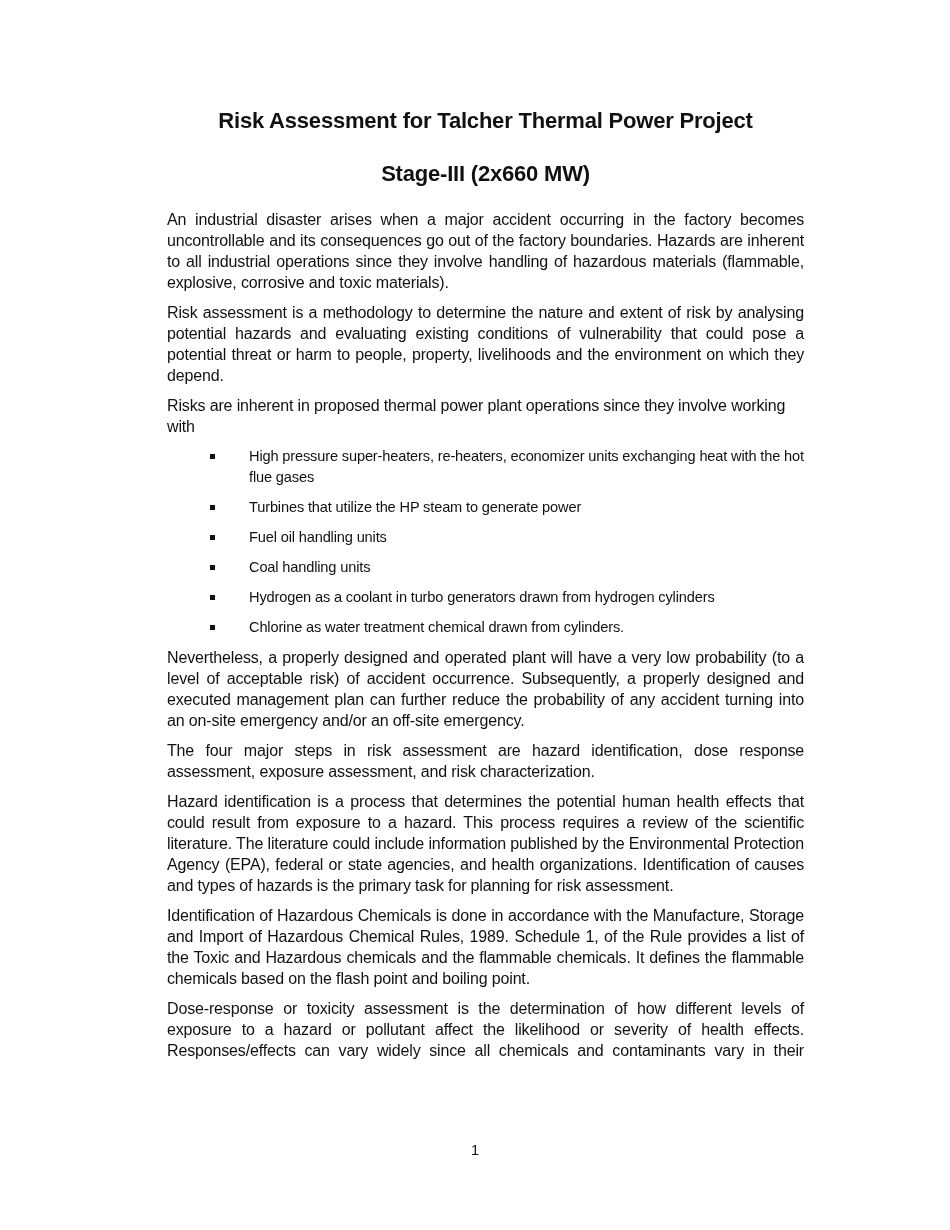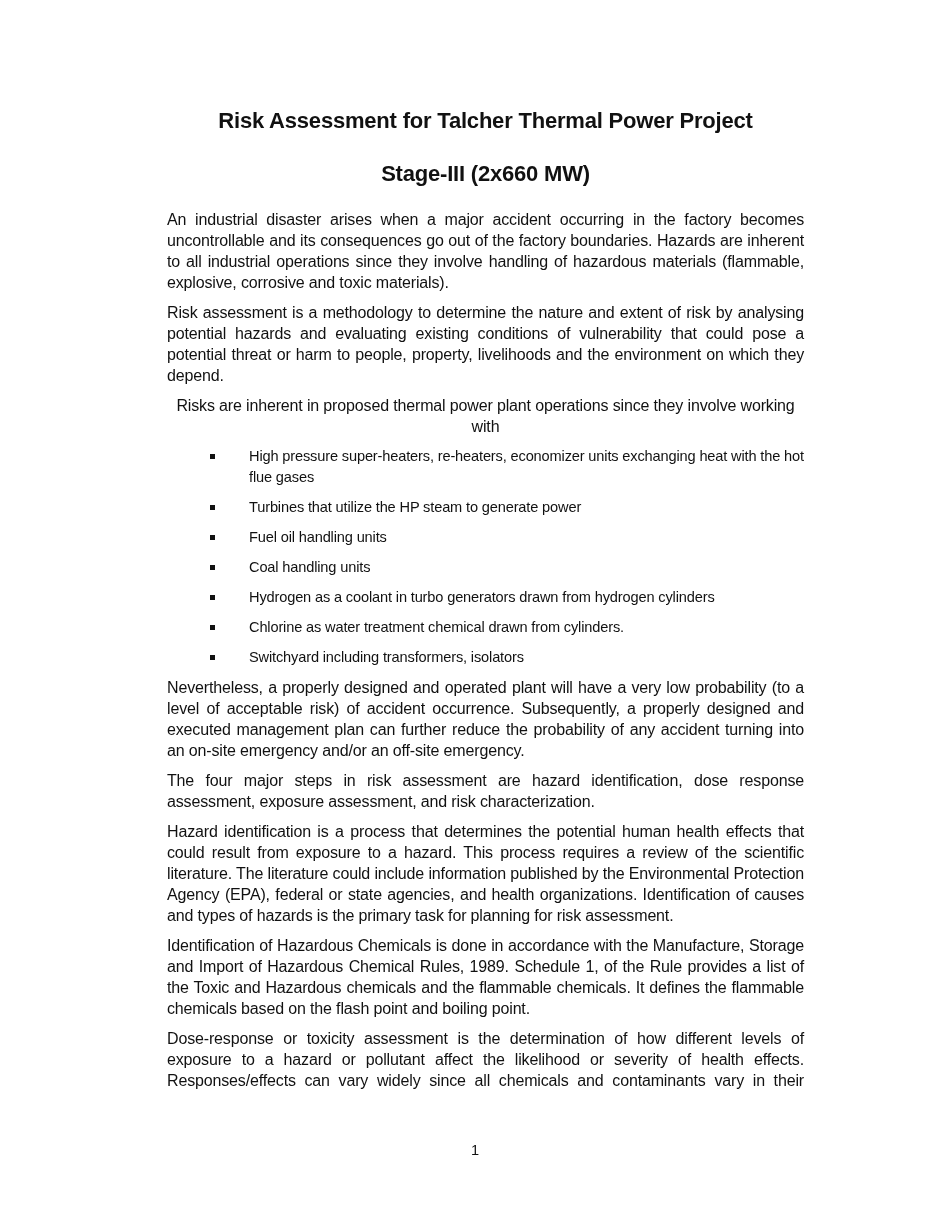--- a/index.html
+++ b/index.html
@@ -83,21 +83,21 @@
 </head>
 <body>
 
 <div class="page">
   <h1 class="title title-1">Risk Assessment for Talcher Thermal Power Project</h1>
   <h1 class="title title-2">Stage-III (2x660 MW)</h1>
 
   <div class="body-text">
     <p>An industrial disaster arises when a major accident occurring in the factory becomes uncontrollable and its consequences go out of the factory boundaries. Hazards are inherent to all industrial operations since they involve handling of hazardous materials (flammable, explosive, corrosive and toxic materials).</p>
     <p>Risk assessment is a methodology to determine the nature and extent of risk by analysing potential hazards and evaluating existing conditions of vulnerability that could pose a potential threat or harm to people, property, livelihoods and the environment on which they depend.</p>
-    <p style="text-align:center;">Risks are inherent in proposed thermal power plant operations since they involve working with</p>
+    <p style="text-align:left;">Risks are inherent in proposed thermal power plant operations since they involve working with</p>
 
     <ul class="bullets">
       <li>
         <span class="bullet-mark"></span>
         <span>High pressure super-heaters, re-heaters, economizer units exchanging heat with the hot flue gases</span>
       </li>
       <li>
         <span class="bullet-mark"></span>
         <span>Turbines that utilize the HP steam to generate power</span>
       </li>
@@ -110,24 +110,20 @@
         <span>Coal handling units</span>
       </li>
       <li>
         <span class="bullet-mark"></span>
         <span>Hydrogen as a coolant in turbo generators drawn from hydrogen cylinders</span>
       </li>
       <li>
         <span class="bullet-mark"></span>
         <span>Chlorine as water treatment chemical drawn from cylinders.</span>
       </li>
-      <li>
-        <span class="bullet-mark"></span>
-        <span>Switchyard including transformers, isolators</span>
-      </li>
     </ul>
 
     <p>Nevertheless, a properly designed and operated plant will have a very low probability (to a level of acceptable risk) of accident occurrence. Subsequently, a properly designed and executed management plan can further reduce the probability of any accident turning into an on-site emergency and/or an off-site emergency.</p>
     <p>The four major steps in risk assessment are hazard identification, dose response assessment, exposure assessment, and risk characterization.</p>
     <p>Hazard identification is a process that determines the potential human health effects that could result from exposure to a hazard. This process requires a review of the scientific literature. The literature could include information published by the Environmental Protection Agency (EPA), federal or state agencies, and health organizations. Identification of causes and types of hazards is the primary task for planning for risk assessment.</p>
     <p>Identification of Hazardous Chemicals is done in accordance with the Manufacture, Storage and Import of Hazardous Chemical Rules, 1989. Schedule 1, of the Rule provides a list of the Toxic and Hazardous chemicals and the flammable chemicals. It defines the flammable chemicals based on the flash point and boiling point.</p>
     <p style="text-align-last: justify;">Dose-response or toxicity assessment is the determination of how different levels of exposure to a hazard or pollutant affect the likelihood or severity of health effects. Responses/effects can vary widely since all chemicals and contaminants vary in their</p>
   </div>
 </div>
 

